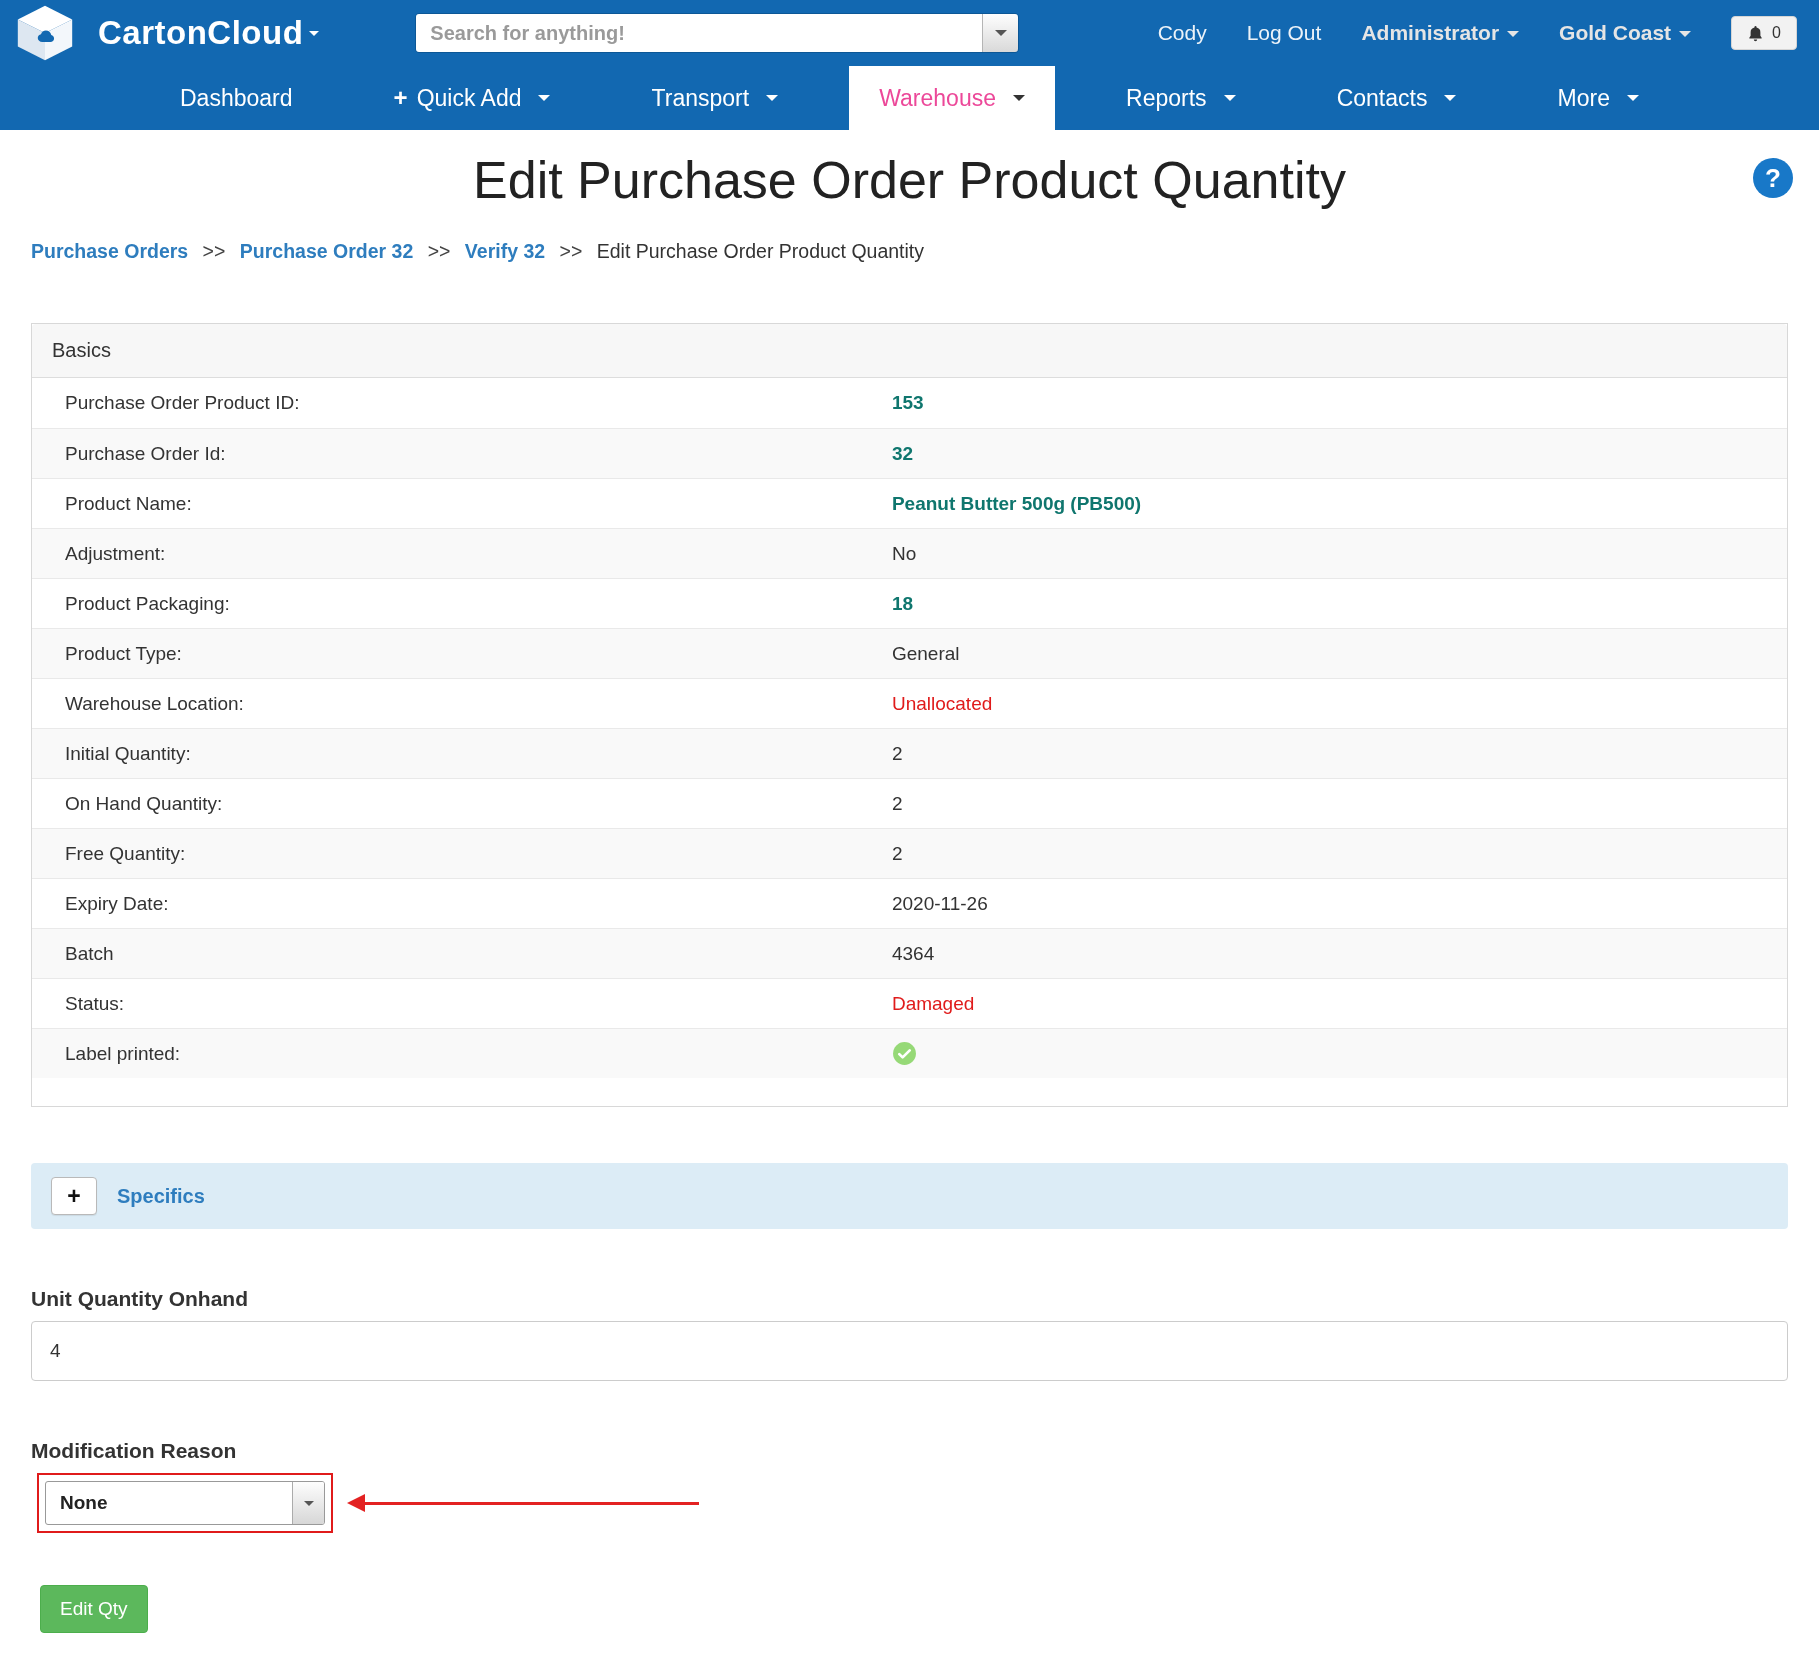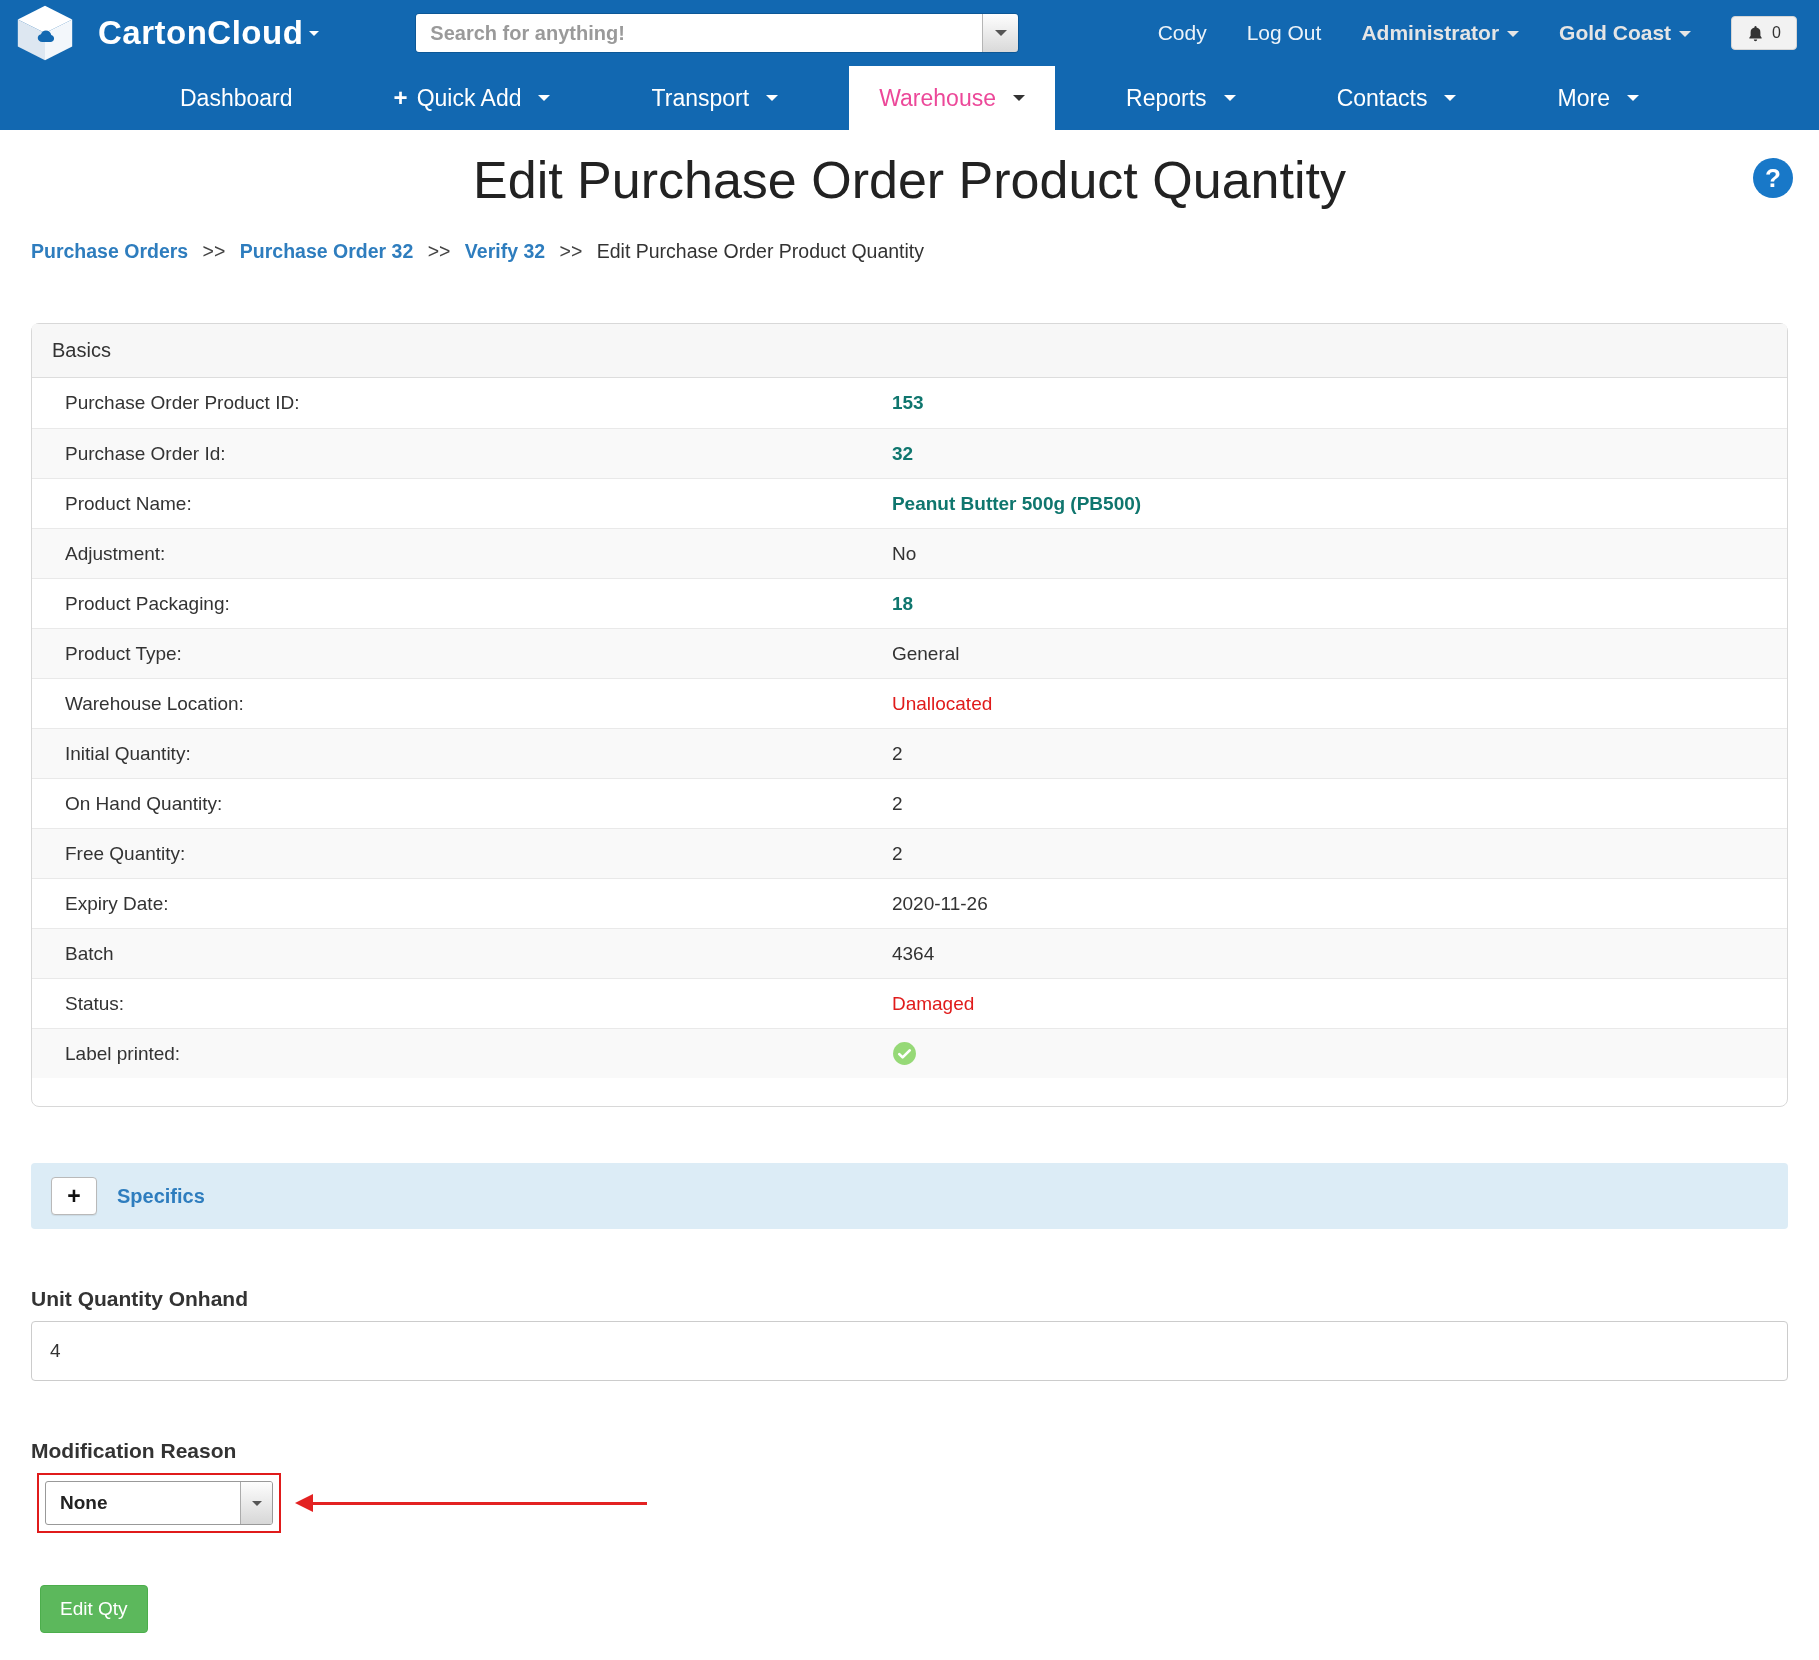--- a/index.html
+++ b/index.html
@@ -96,21 +96,21 @@
   
   .breadcrumb { margin: 14px 0 0 31px; font-size: 19.5px; color: #333; }
   .breadcrumb a { color: #2e7dbe; font-weight: 700; }
   .breadcrumb .sep { margin: 0 9px; color: #444; }
   .breadcrumb .current { color: #333; }
 
   
   .panel {
     margin: 60px 31px 11px;
     border: 1px solid #d8d8d8;
-    border-radius: 8px;
+    border-radius: 0;
     padding-bottom: 28px;
     background: #fff;
   }
   .panel-head {
     background: #f7f7f7;
     border-bottom: 1px solid #ddd;
     border-radius: 4px 4px 0 0;
     padding: 15px 20px;
     font-size: 20px; color: #333;
   }
@@ -150,21 +150,21 @@
     width: calc(100% - 62px);
     height: 60px;
     border: 1px solid #ccc; border-radius: 4px;
     font-size: 19px; color: #333;
     padding: 0 18px;
     font-family: "Liberation Sans", sans-serif;
   }
   .mod-row { margin-left: 37px; display: flex; align-items: center; }
   .highlight-box { border: 2px solid #e01b1b; padding: 6px; display: inline-block; }
   .fake-select {
-    width: 228px; height: 44px;
+    width: 280px; height: 44px;
     border: 1px solid #999; border-radius: 3px;
     background: #fff;
     display: flex; align-items: center; justify-content: space-between;
     overflow: hidden; cursor: pointer;
   }
   .sel-text { padding-left: 14px; font-weight: 700; font-size: 19px; color: #222; }
   .sel-addon {
     width: 32px; align-self: stretch;
     border-left: 1px solid #ababab;
     background: linear-gradient(#fdfdfd, #d7d7d7);

